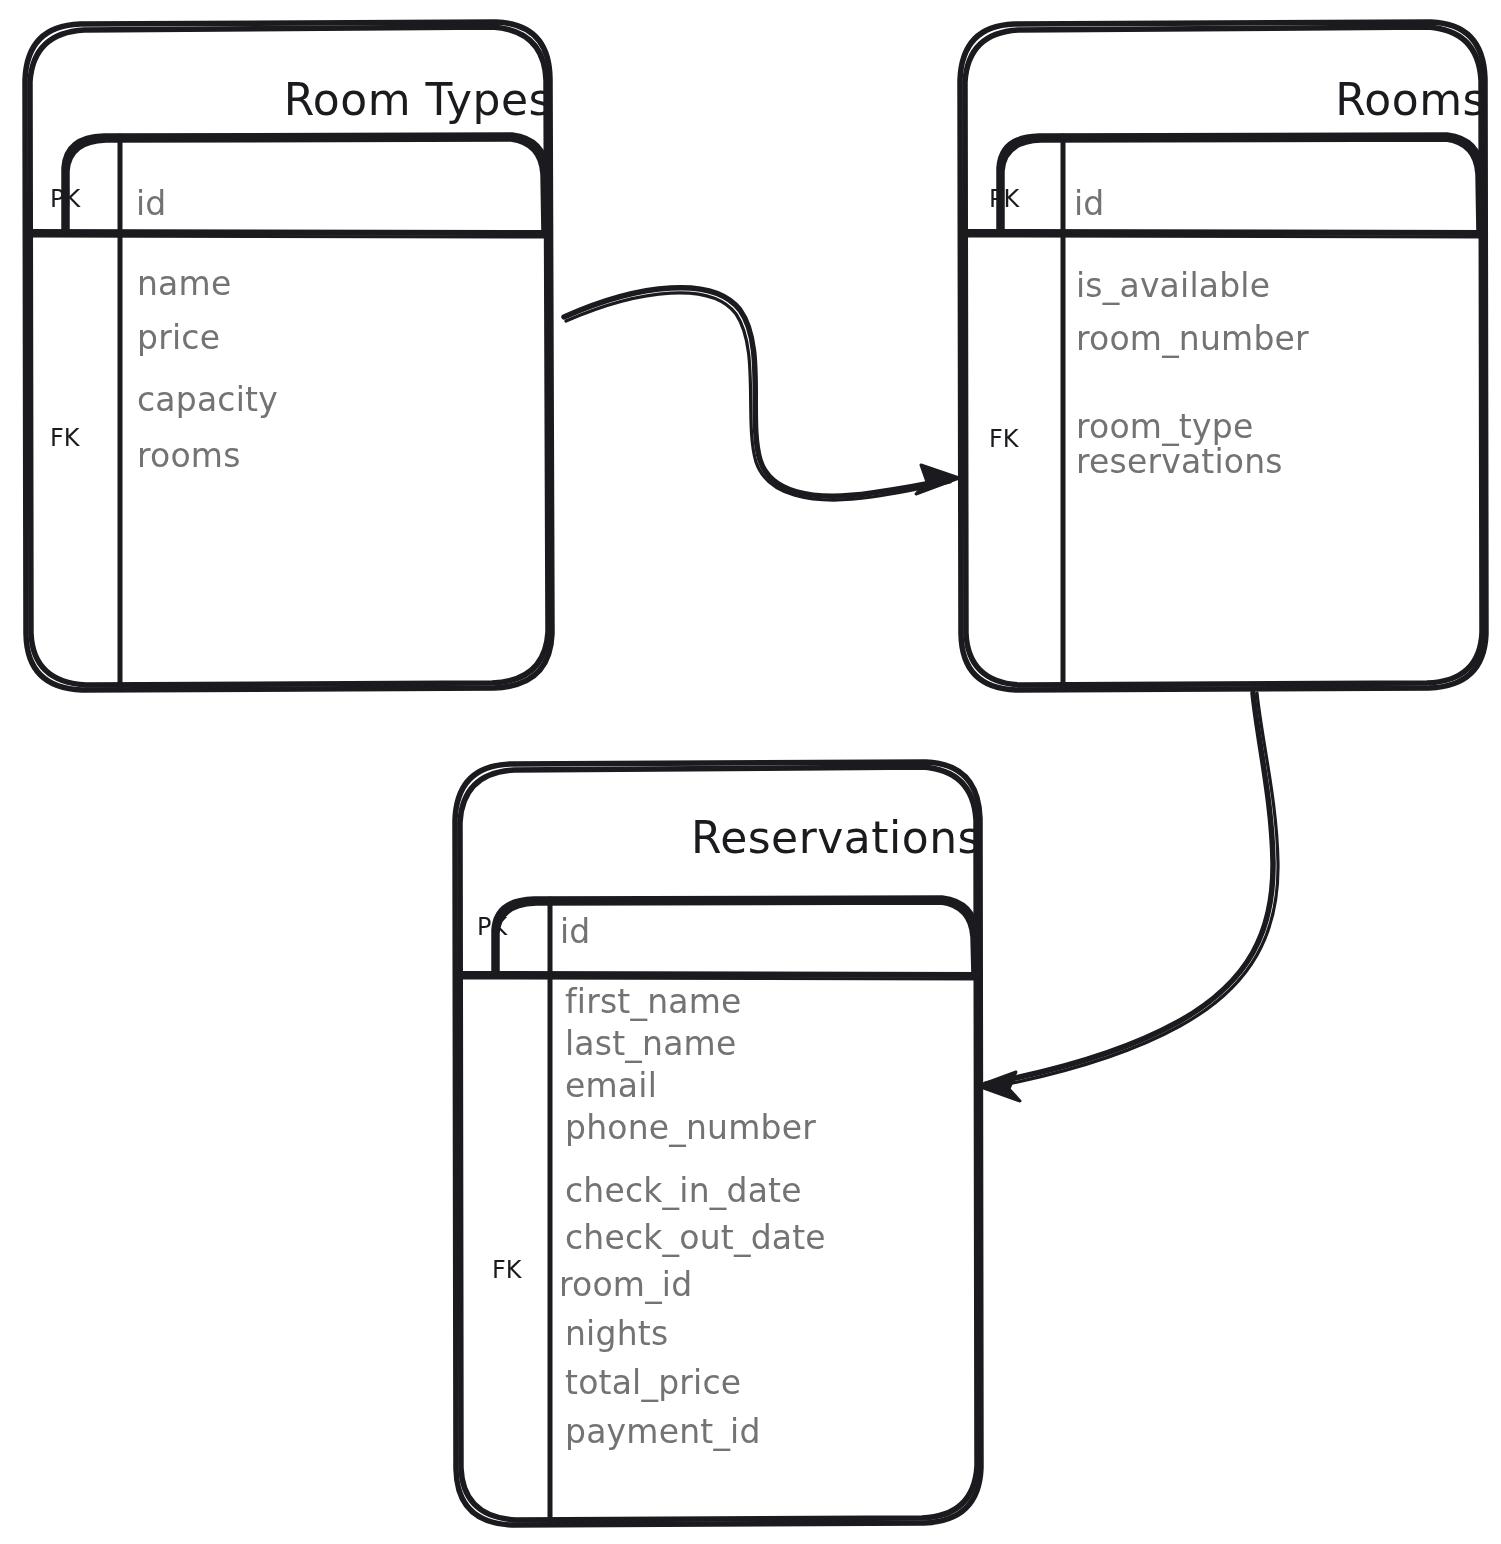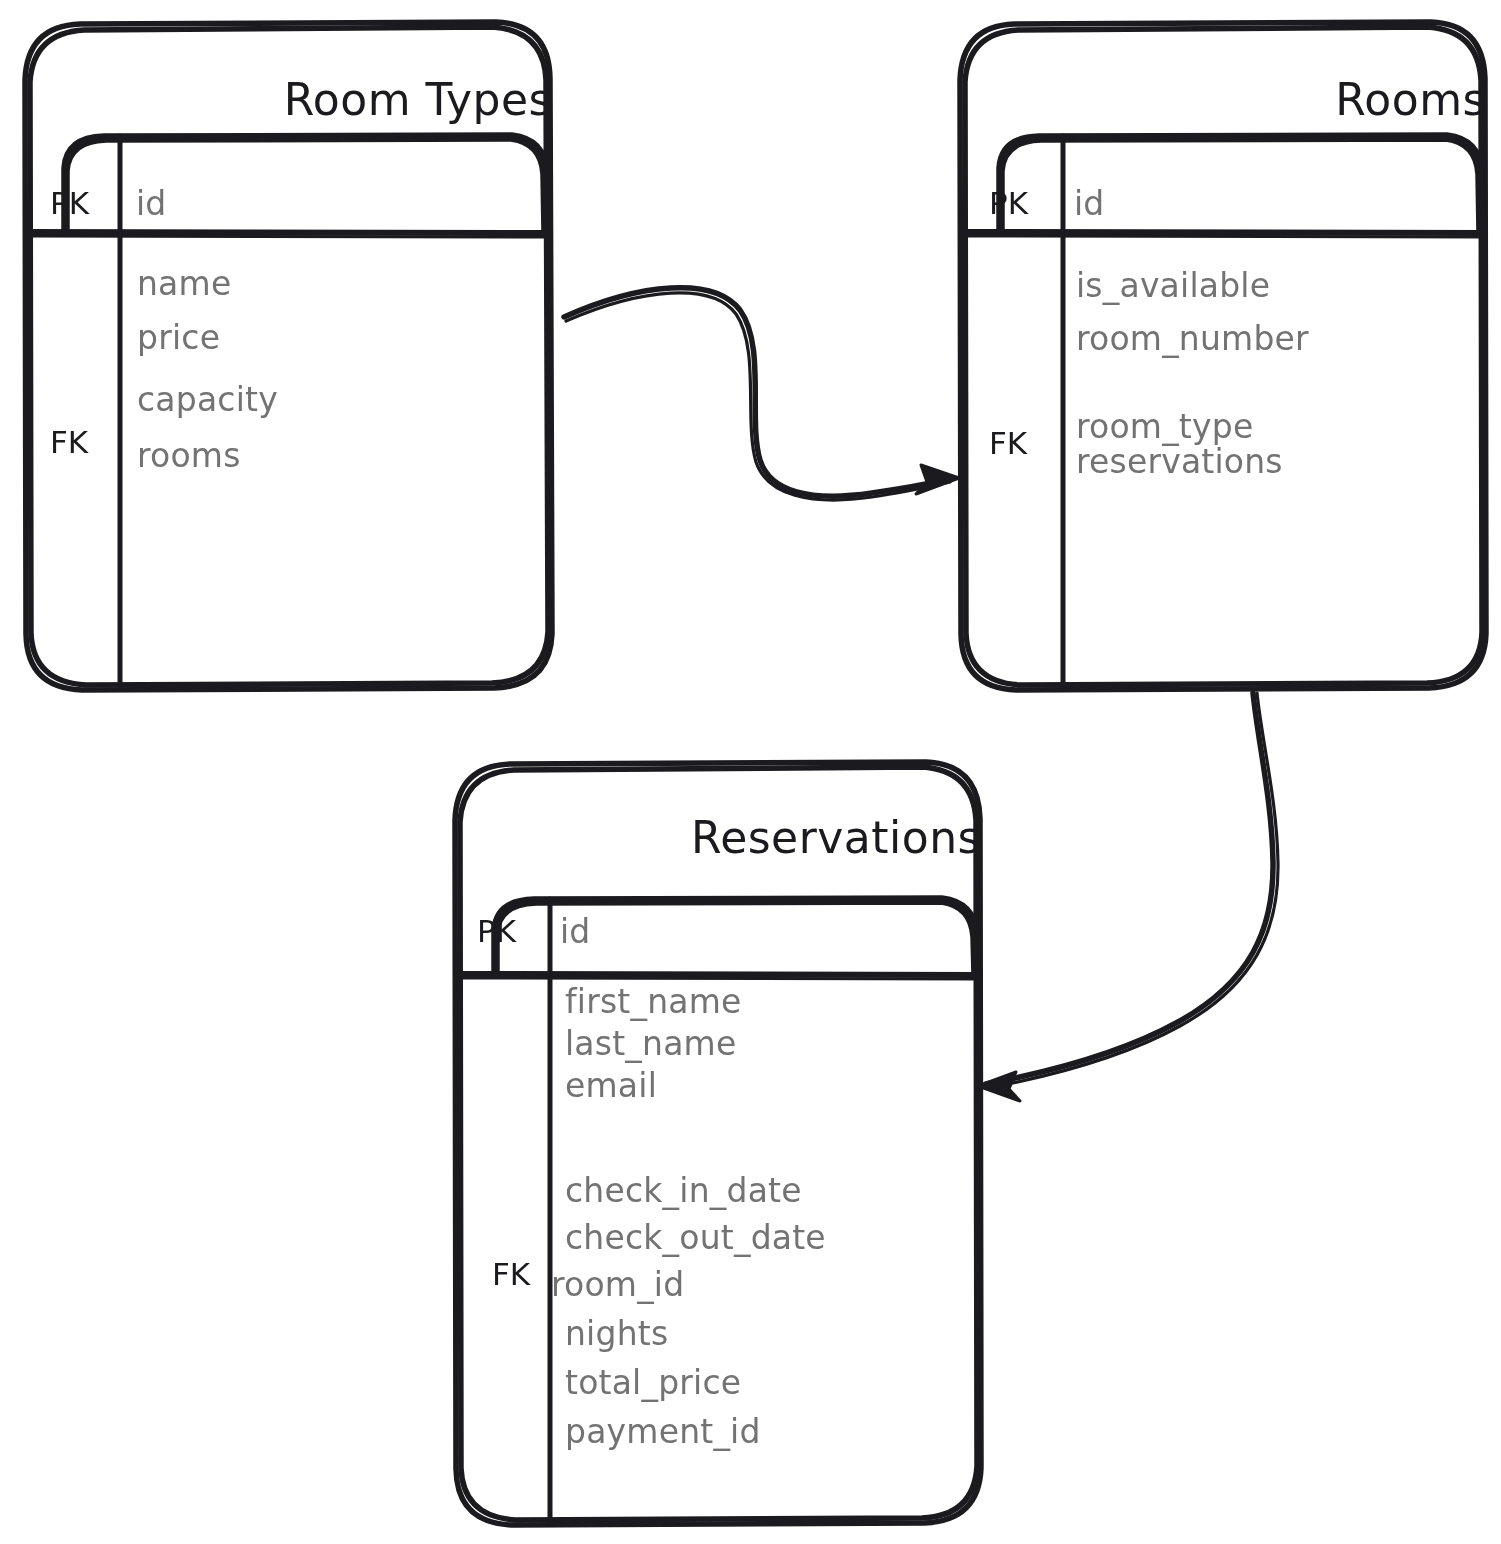--- a/index.html
+++ b/index.html
@@ -44,21 +44,21 @@
     position: absolute;
     font-family: "DejaVu Sans", sans-serif;
     font-size: 33px;
     color: #737373;
     white-space: nowrap;
     letter-spacing: 0.2px;
   }
   .pk-label {
     position: absolute;
     font-family: "DejaVu Sans", sans-serif;
-    font-size: 31px;
+    font-size: 24px;
     color: #1b1b1f;
     text-align: right;
   }
 </style>
 </head>
 <body>
 
 <div id="canvas">
 
   <svg id="sketch-layer" viewBox="0 0 1501 1544">
@@ -142,21 +142,22 @@
     <div class="entity-title" style="top:50px;">Reservations</div>
 
     <div class="pk-label" style="left:22px; top:151px;">PK</div>
     <div class="field" style="left:105px; top:150px;">id</div>
 
     <div class="pk-label" style="left:37px; top:494px;">FK</div>
 
     <div class="field" style="left:110px; top:220px;">first_name</div>
     <div class="field" style="left:110px; top:262px;">last_name</div>
     <div class="field" style="left:110px; top:304px;">email</div>
+    <div class="field" style="left:110px; top:346px;">phone_number</div>
     <div class="field" style="left:110px; top:409px;">check_in_date</div>
     <div class="field" style="left:110px; top:456px;">check_out_date</div>
-    <div class="field" style="left:96px; top:503px;">room_id</div>
+    <div class="field" style="left:104px; top:503px;">room_id</div>
     <div class="field" style="left:110px; top:552px;">nights</div>
     <div class="field" style="left:110px; top:601px;">total_price</div>
     <div class="field" style="left:110px; top:650px;">payment_id</div>
   </div>
 
 </div>
 
 </body></html>

